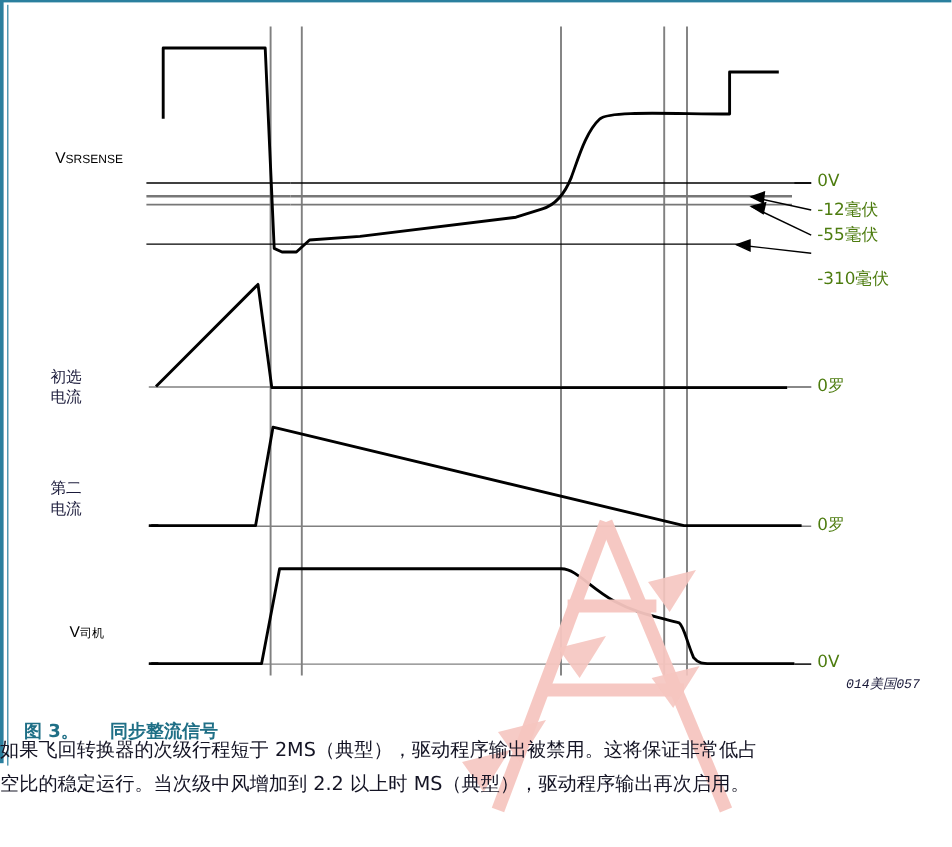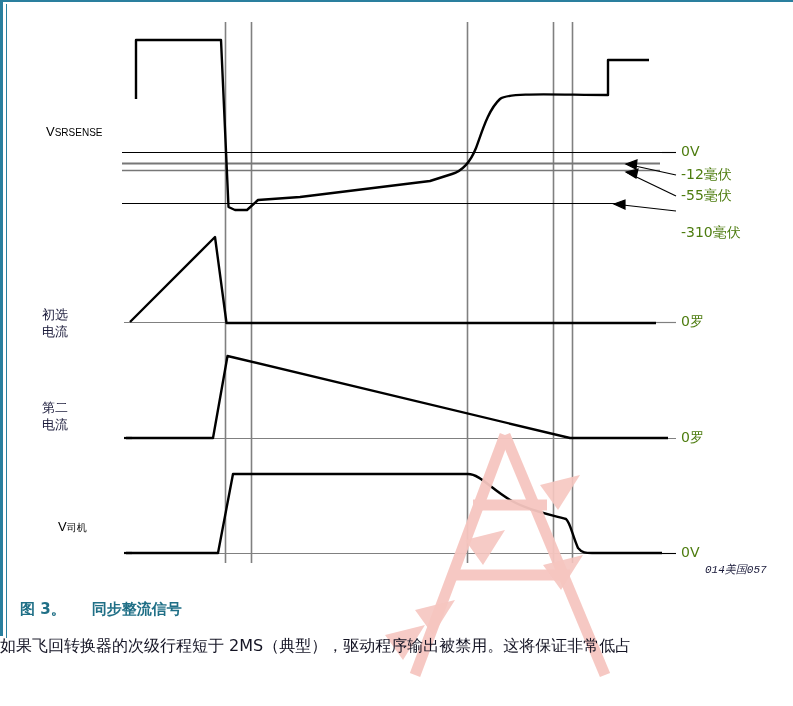--- a/index.html
+++ b/index.html
@@ -98,21 +98,21 @@
     font-size: 15px;
     color: #1f6f86;
     white-space: nowrap;
   }
   #caption .cap-num { margin-right: 26px; }
 
   
   #body-text {
     position: absolute;
     left: 0;
-    top: 632px;
+    top: 611px;
     width: 793px;
     font-family: "DejaVu Sans", sans-serif;
     font-size: 16px;
     color: #141424;
     line-height: 1.72;
     letter-spacing: 0px;
   }
   #body-text .line { display: block; white-space: nowrap; }
 
   
@@ -244,13 +244,14 @@
 <div class="lbl-right" style="left:681px; top:544px;">0V</div>
 
 <div id="fig-code">014美国057</div>
 
 <div id="caption">
   <span class="cap-num">图 3。</span><span>同步整流信号</span>
 </div>
 
 <div id="body-text">
   <span class="line">如果飞回转换器的次级行程短于 2MS（典型），驱动程序输出被禁用。这将保证非常低占</span>
+  <span class="line">空比的稳定运行。当次级中风增加到 2.2 以上时 MS（典型），驱动程序输出再次启用。</span>
 </div>
 
 </body></html>

